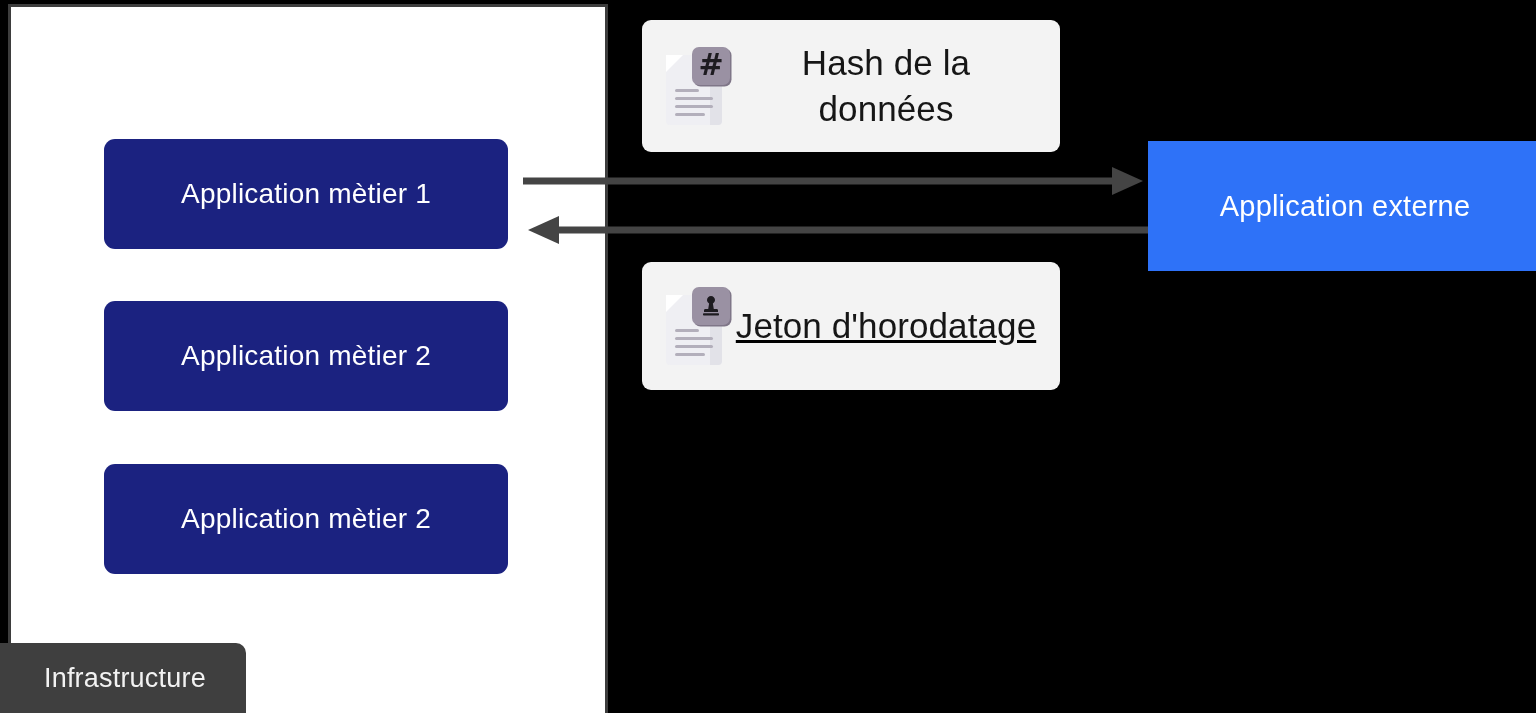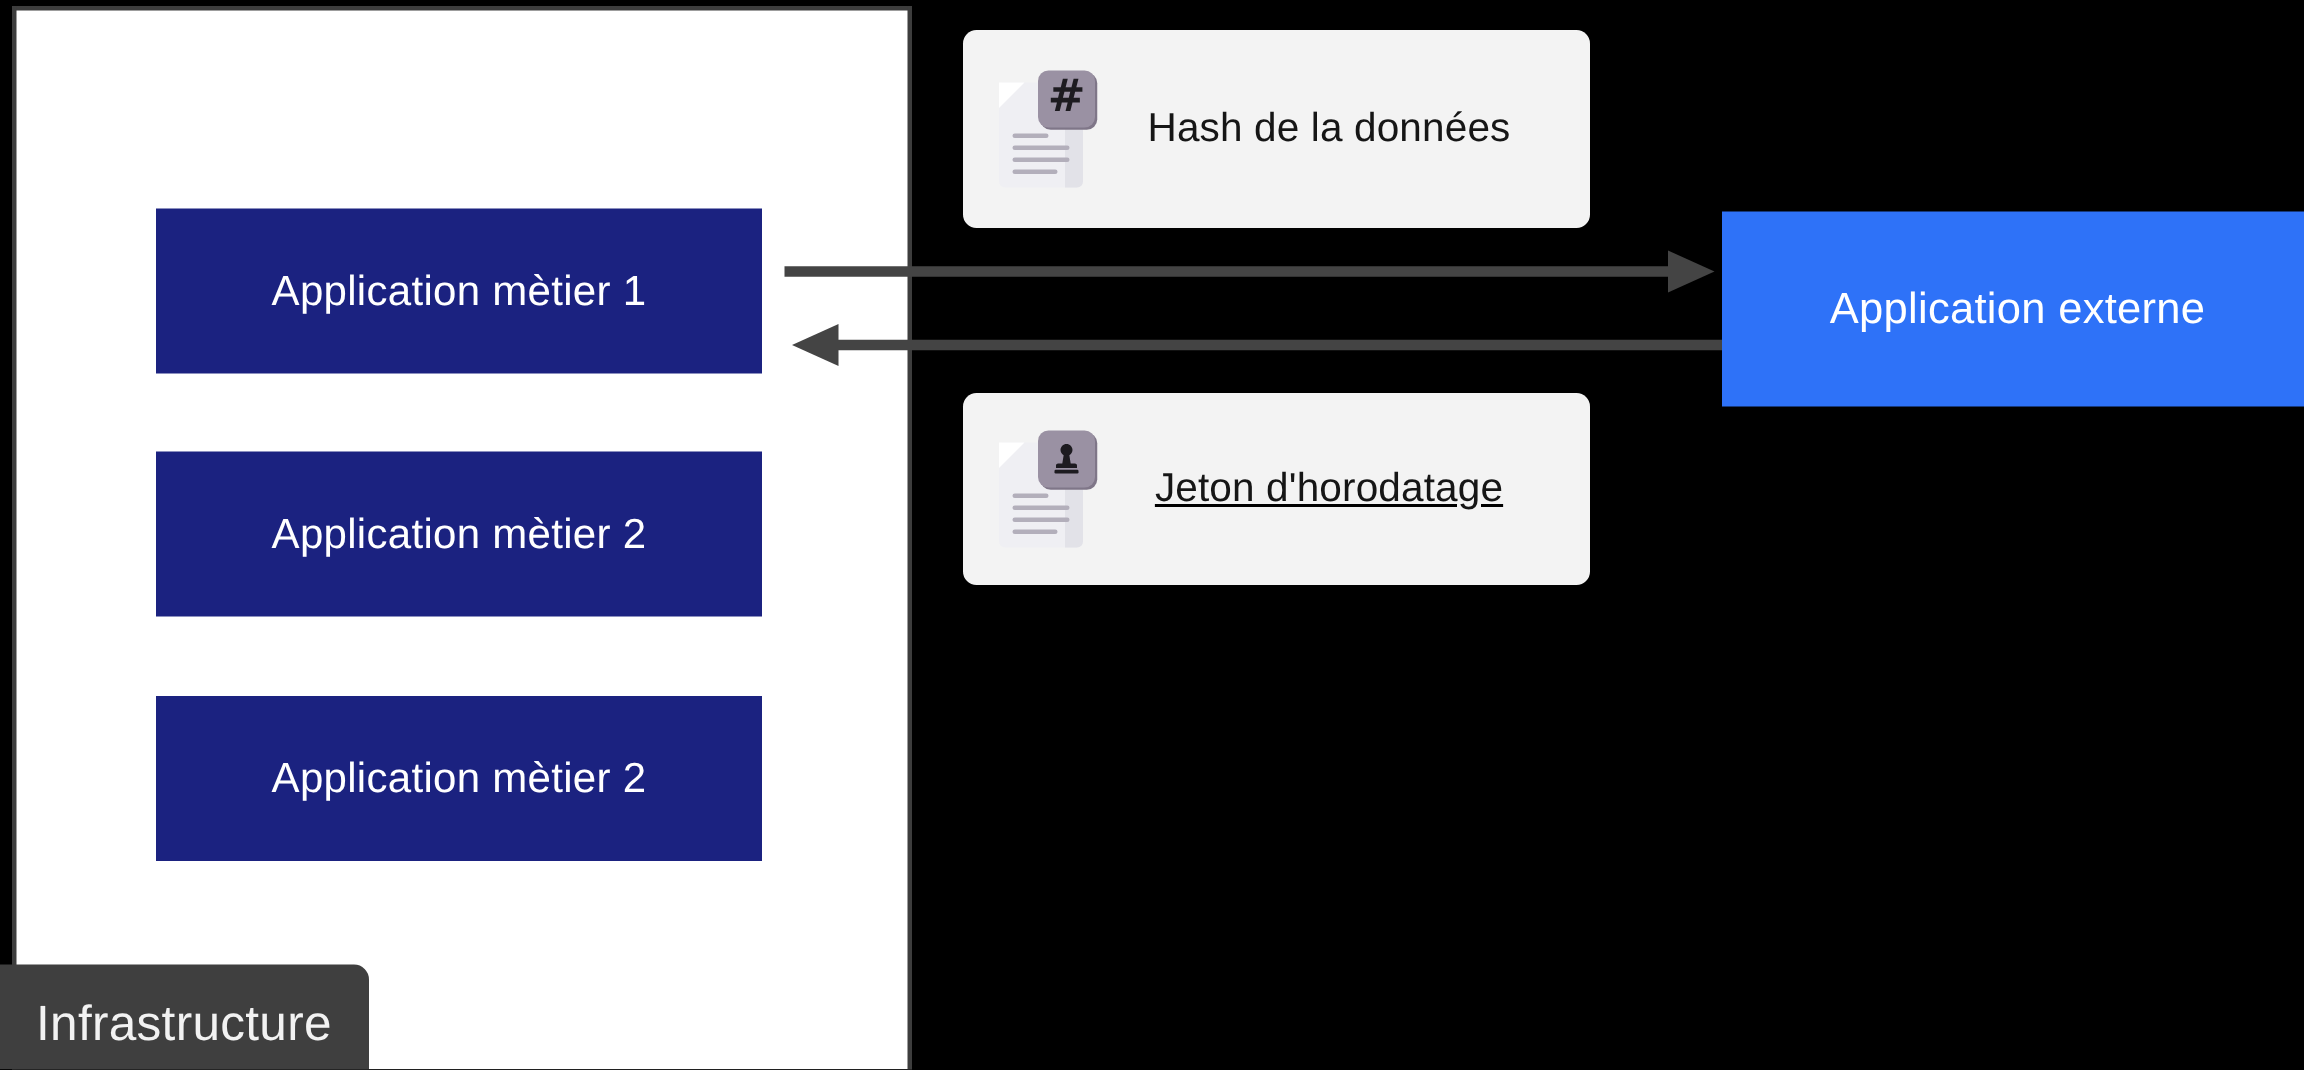--- a/index.html
+++ b/index.html
@@ -33,36 +33,36 @@
     left: 0px;
     top: 643px;
     width: 246px;
     height: 70px;
     background: #3f3f3f;
     border-top-right-radius: 10px;
     box-sizing: border-box;
   }
   .infra-tab-label {
     position: absolute;
-    left: 24px;
+    left: 44px;
     top: 20px;
     color: #f2f2f2;
-    font-size: 33px;
+    font-size: 27px;
     letter-spacing: 0.2px;
     white-space: nowrap;
   }
 
   
   .app-box {
     position: absolute;
     left: 104px;
     width: 404px;
     height: 110px;
     background: #1b2280;
-    border-radius: 0;
+    border-radius: 11px;
     display: flex;
     align-items: center;
     justify-content: center;
     color: #ffffff;
     font-size: 28px;
     letter-spacing: 0.2px;
     white-space: nowrap;
   }
   .app-box-1 { top: 139px; }
   .app-box-2 { top: 301px; }
@@ -152,21 +152,21 @@
   .badge-seal {
     width: 24px;
     height: 24px;
     display: block;
   }
 
   .card-text {
     flex: 1;
     text-align: center;
     color: #161616;
-    font-size: 27px;
+    font-size: 35px;
     line-height: 1.32;
     letter-spacing: 0.1px;
     padding-right: 18px;
   }
 
   
   .provider-box {
     position: absolute;
     left: 1148px;
     top: 141px;

